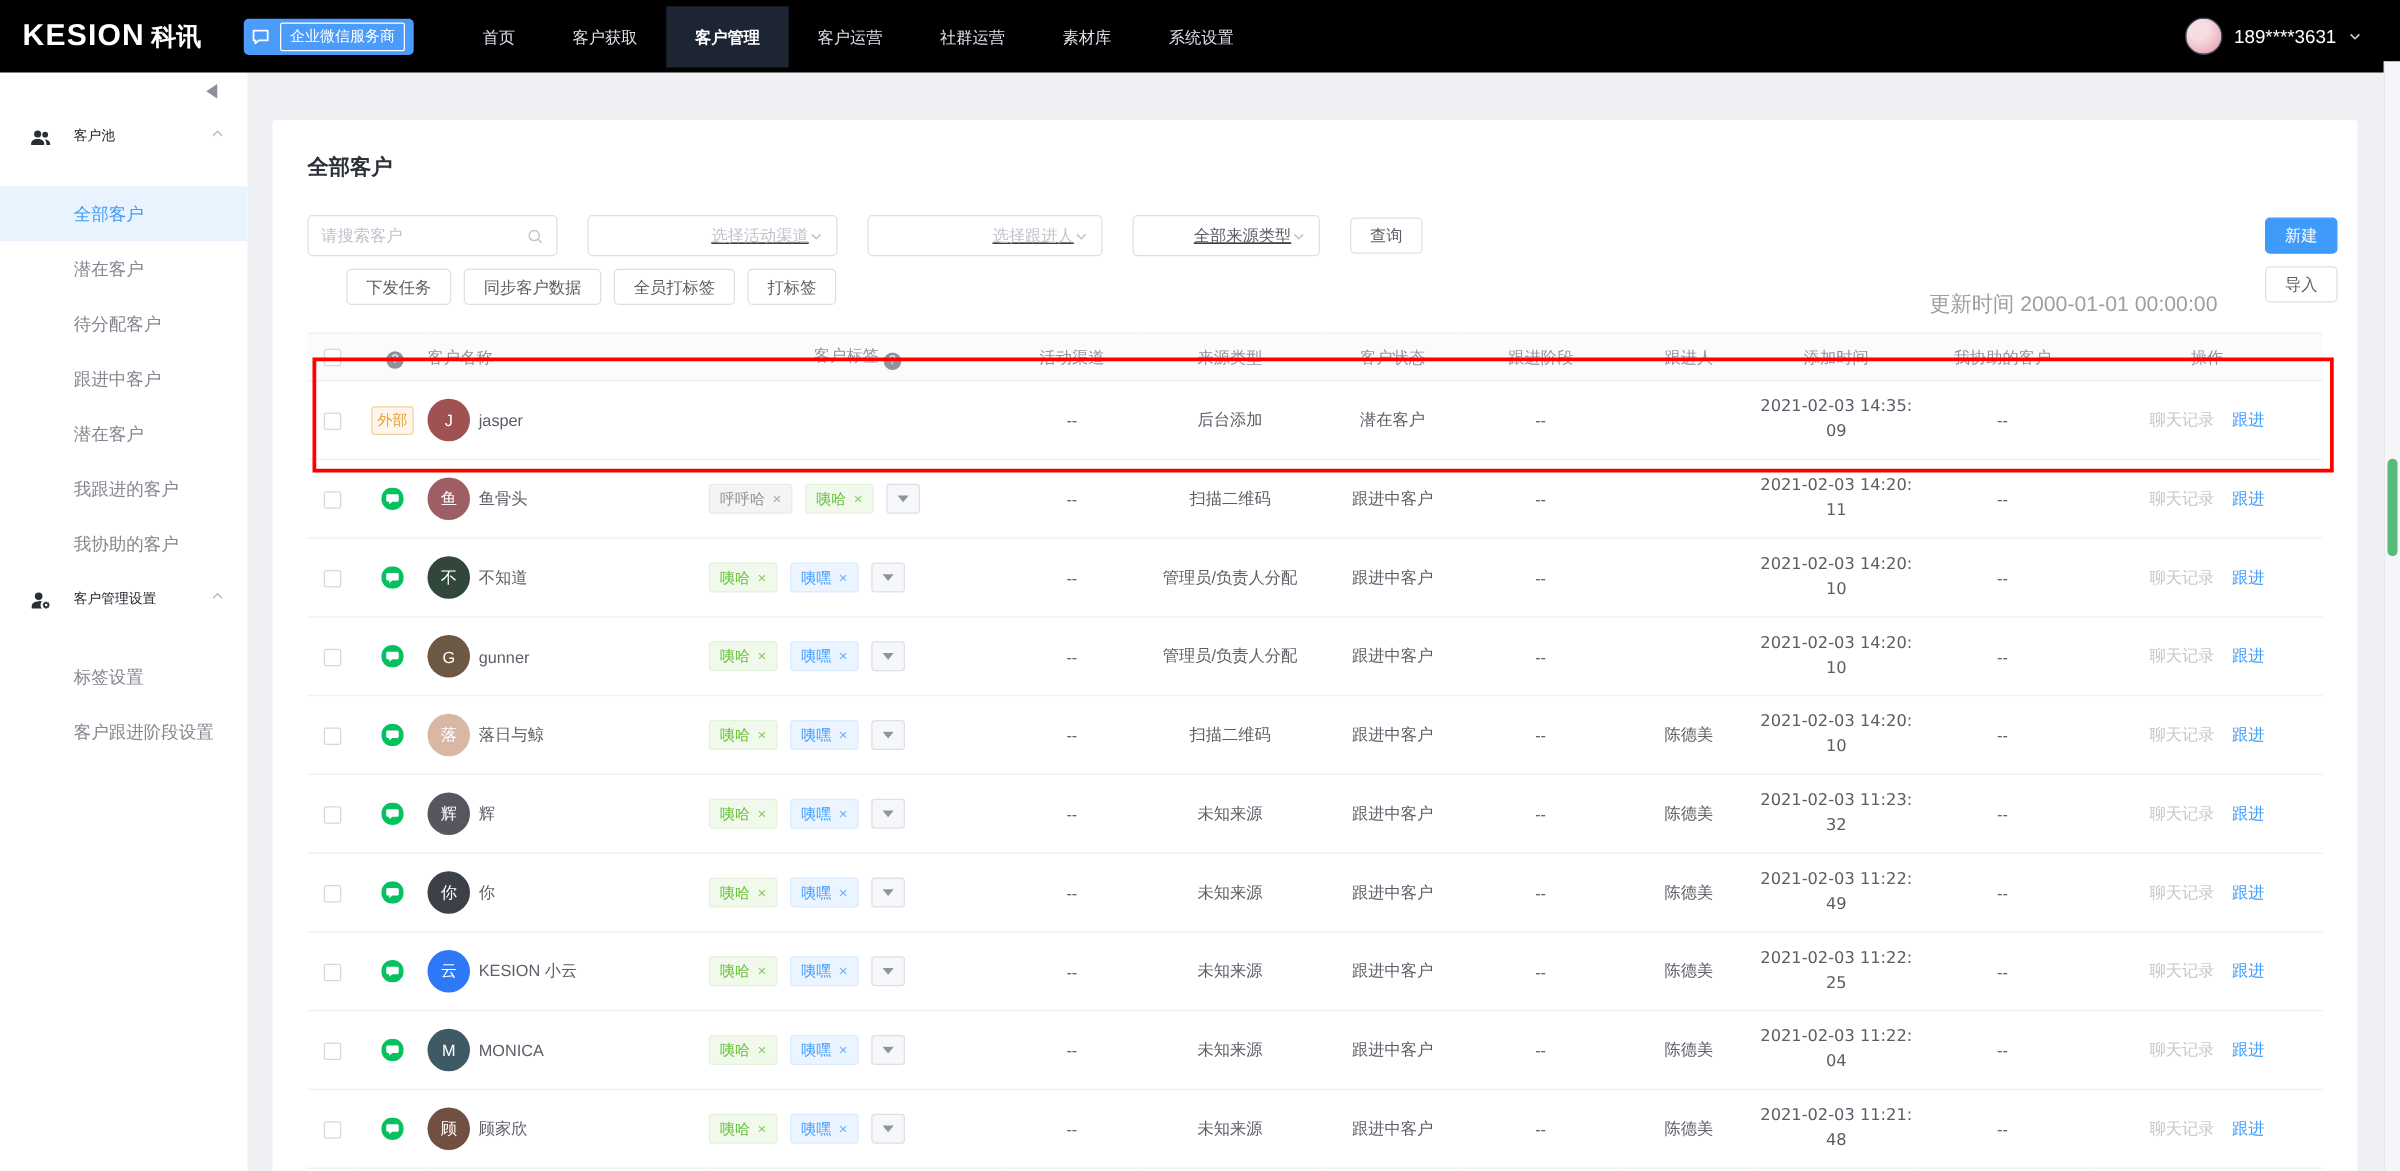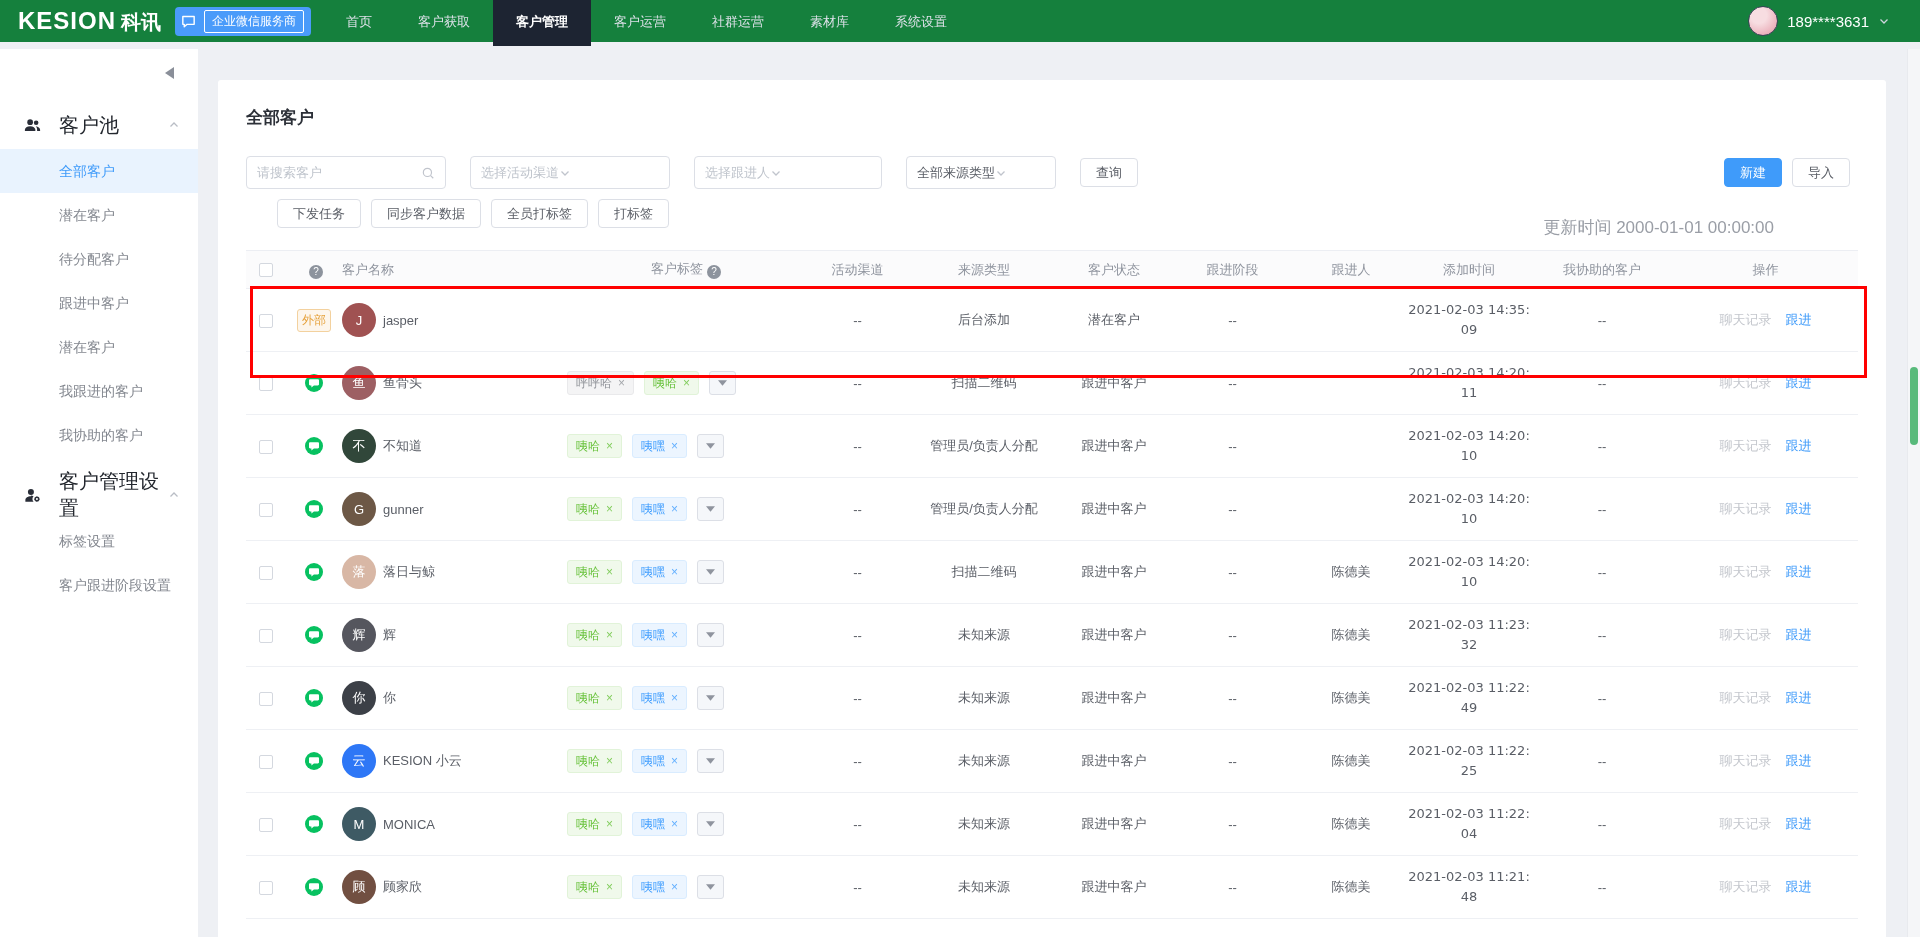--- a/index.html
+++ b/index.html
@@ -1,61 +1,61 @@
 <!DOCTYPE html>
 <html><head>
 <meta charset="utf-8">
 <style>
   * { margin:0; padding:0; box-sizing:border-box; }
   html,body { width:1920px; height:937px; overflow:hidden; }
   body { font-family:"Liberation Sans","DejaVu Sans",sans-serif; background:#eef0f4; position:relative; }
 
   
-  .topbar { height:42px; background:#15803d; display:flex; align-items:center; padding:0 30px 0 18px; position:relative; z-index:20; }
+  .topbar { height:58px; background:#000000; display:flex; align-items:center; padding:0 30px 0 18px; position:relative; z-index:20;gap:20px; }
   .logo { display:flex; align-items:baseline; cursor:default; }
   .logo-a { font-size:24px; font-weight:800; color:#fff; letter-spacing:1px; }
   .logo-b { font-size:20px; font-weight:700; color:#fff; margin-left:5px; }
   .qw-badge { margin-left:14px; display:flex; align-items:center; background:#4a9bfa; border-radius:4px; padding:3px 7px 3px 5px; gap:7px; }
   .qw-icon { display:inline-flex; }
   .qw-label { border:1px solid #fff; border-radius:2px; padding:2px 7px; font-size:12px; color:#fff; white-space:nowrap; }
   .nav { display:flex; height:49px; margin-left:12px; }
   .nav-item { padding:0 23px; line-height:49px; font-size:13px; color:#dde1e9; cursor:pointer; white-space:nowrap; }
   .nav-item.active { background:#1d2432; color:#fff; font-weight:700; }
   .user { margin-left:auto; display:flex; align-items:center; gap:9px; color:#fff; cursor:pointer; }
   .user-avatar { width:30px; height:30px; border-radius:50%; background:radial-gradient(circle at 35% 30%, #f7dde1 30%, #ecb5bf 70%, #d98f9e); border:1px solid #3a4257; }
   .user-name { font-size:15px; }
 
   
   .sidebar { position:absolute; top:49px; left:0; bottom:0; width:198px; background:#fff; z-index:10; }
   .collapse-row { height:48px; display:flex; align-items:center; justify-content:flex-end; padding-right:24px; }
   .collapse-btn { cursor:pointer; display:inline-flex; }
-  .sec-header { display:flex; align-items:center; height:48px; padding:0 18px 0 23px; font-size:20px; color:#23272e; cursor:pointer; }
+  .sec-header { display:flex; height:48px; padding:0 18px 0 23px; font-size:11px; color:#23272e; cursor:pointer; }
   .sec-header .ic { width:19px; height:19px; margin-right:17px; color:#2a2e38; display:inline-flex; }
   .sec-header .ic svg { width:19px; height:19px; }
   .sec-header .chev { margin-left:auto; color:#b9bdc5; display:inline-flex; }
   .side-item { height:44px; line-height:44px; padding-left:59px; font-size:14px; color:#83878f; cursor:pointer; }
   .side-item.active { color:#3f9bfa; background:#e9f3fe; }
   .sec { margin-top:4px; }
   .sec + .sec { margin-top:14px; }
 
   
   .content { margin-left:198px; padding:38px 34px 0 20px; }
   .card { background:#fff; border-radius:3px; padding:26px 28px; position:relative; min-height:1000px; }
   .page-title { font-size:17px; font-weight:700; color:#2c3038; }
   .filter-row { display:flex; gap:24px; margin-top:27px; align-items:center; }
   .inp { width:200px; height:33px; border:1px solid #dcdfe6; border-radius:4px; display:flex; align-items:center; padding:0 10px; gap:6px; background:#fff; }
   .inp input { border:0; outline:0; flex:1; min-width:0; font-size:13px; color:#5a5e66; background:transparent; }
   ::placeholder { color:#bfc4cc; }
-  .sel { height:33px; border:1px solid #dcdfe6; border-radius:4px; display:flex; align-items:center; justify-content:flex-start; padding:0 10px; font-size:13px; background:#fff; cursor:pointer; }
+  .sel { height:33px; border:1px solid #dcdfe6; border-radius:4px; display:flex; align-items:center; justify-content:flex-end; padding:0 10px; font-size:13px; background:#fff; cursor:pointer;text-decoration:underline; }
   .sel .ph { color:#bfc4cc; } .sel .val { color:#5a5e66; }
   .sel-1 { width:200px; } .sel-2 { width:188px; } .sel-3 { width:150px; }
   .btn { height:29px; padding:0 15px; border:1px solid #dcdfe6; border-radius:4px; background:#fff; font-size:13px; color:#5a5e66; cursor:pointer; white-space:nowrap; }
   .btn-primary { background:#3f9bfa; border-color:#3f9bfa; color:#fff; }
   .bulk-row { display:flex; gap:10px; margin-top:10px;margin-left:31px; }
-  .top-actions { position:absolute; top:78px; right:36px; display:flex; gap:10px; }
+  .top-actions { position:absolute; top:78px; right:16px; display:flex; gap:10px;flex-direction:column; }
   .update-time { position:absolute; top:136px; right:112px; font-size:17px; color:#9a9ea6; }
 
   
   table { width:100%; border-collapse:collapse; table-layout:fixed; margin-top:22px; }
   thead th { height:38px; background:#fbfbfc; font-weight:400; font-size:13px; color:#8f949e; border-top:1px solid #eceef3; border-bottom:1px solid #eceef3; text-align:center; white-space:nowrap; }
   th.l { text-align:left; }
   tbody td { height:63px; border-bottom:1px solid #eef0f4; font-size:13px; color:#5a5e66; text-align:center; vertical-align:middle; background:#fff; }
   td.l { text-align:left; }
   .cb { display:inline-block; width:14px; height:14px; border:1px solid #d4d8df; border-radius:2px; background:#fff; cursor:pointer; vertical-align:middle; }
   .wx { display:inline-flex; vertical-align:middle; }

